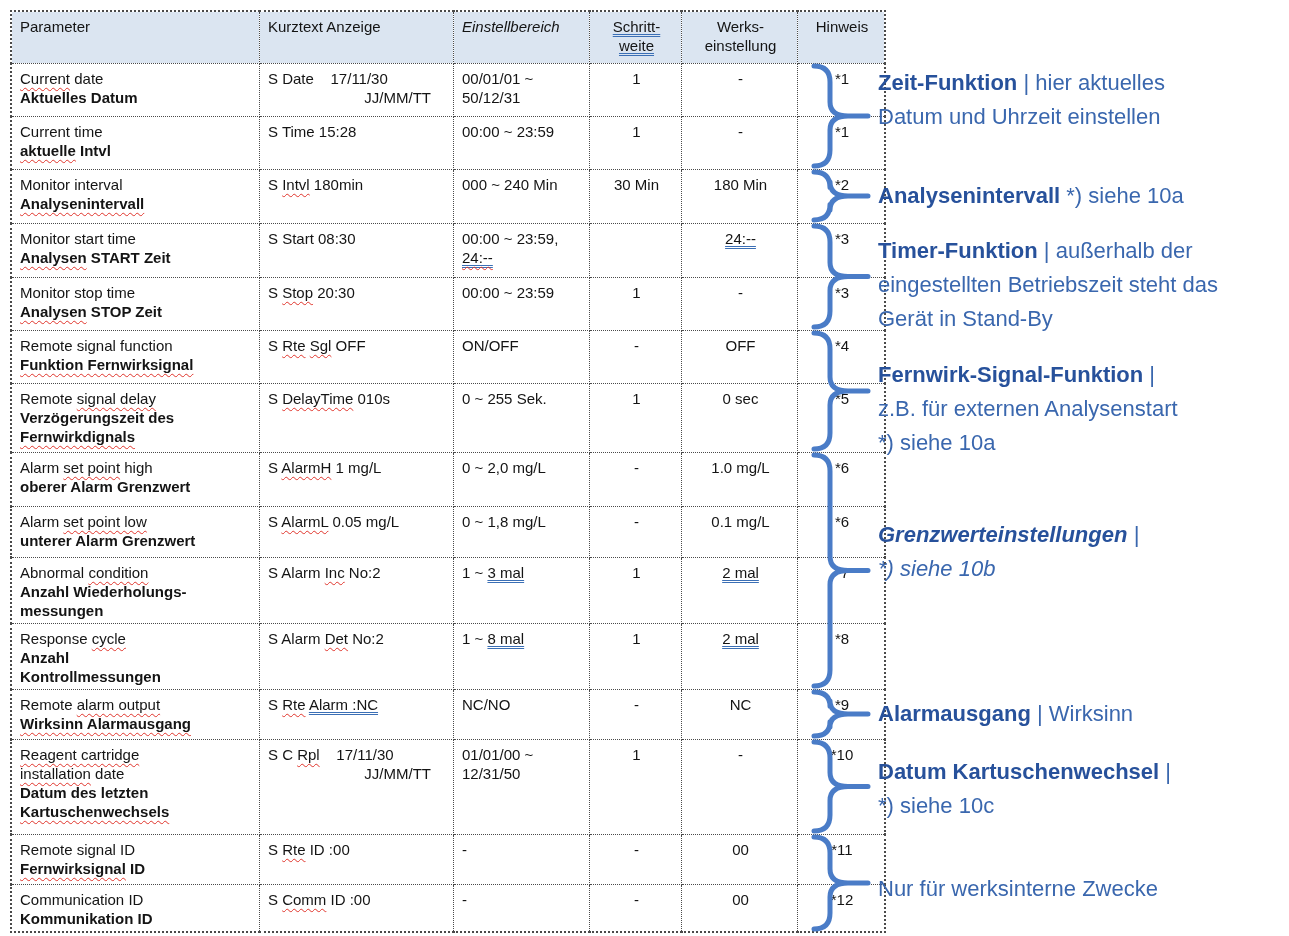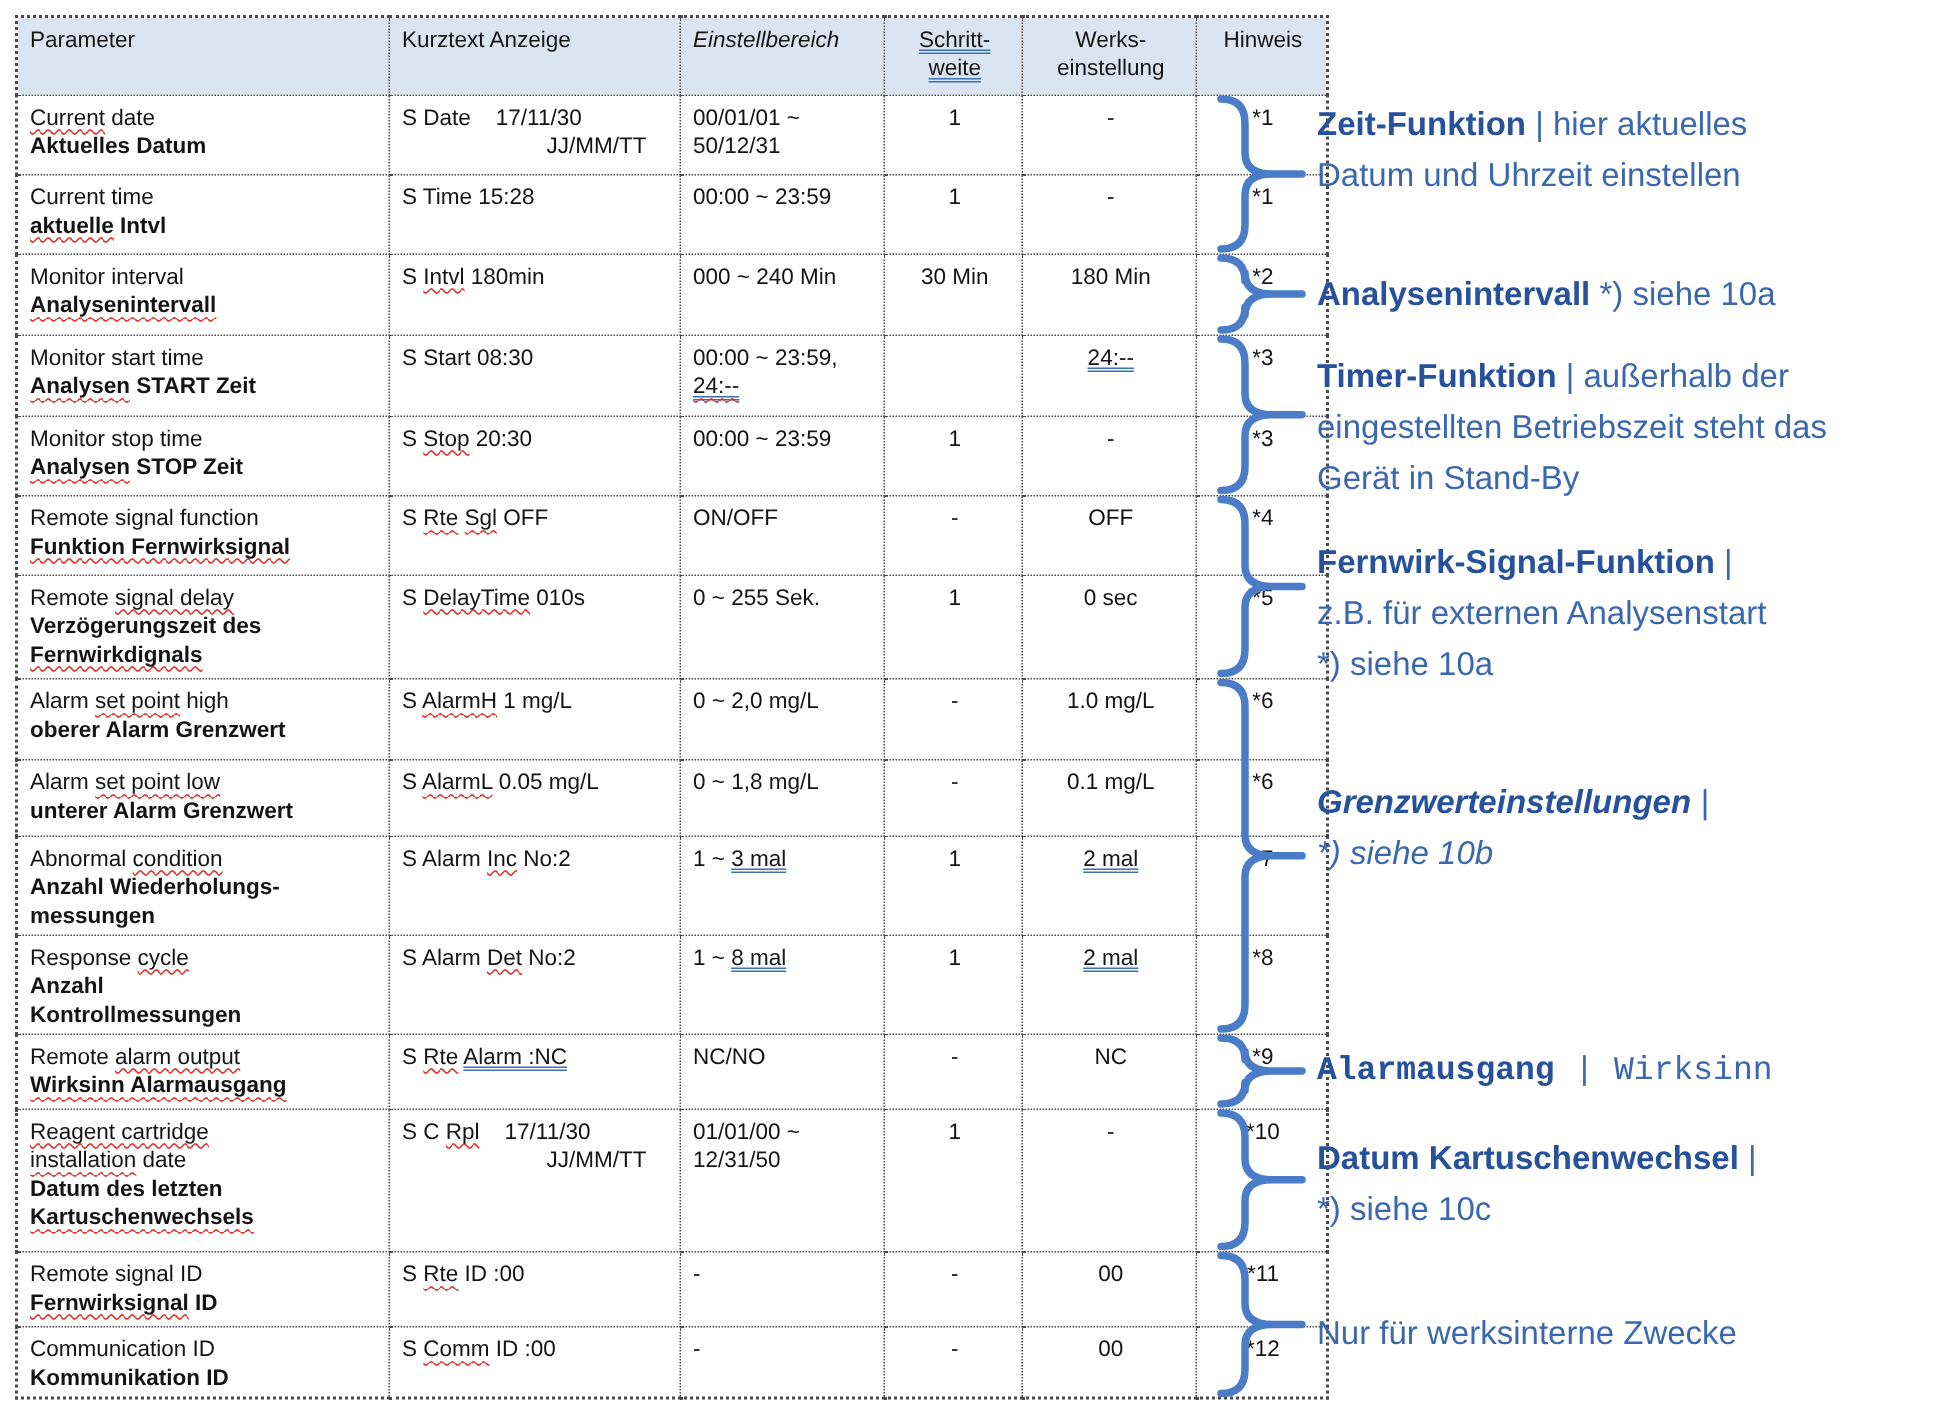--- a/index.html
+++ b/index.html
@@ -413,21 +413,21 @@
       </div>
       <div class="ann" style="top: 358px;">
         <div><span class="ab">Fernwirk-Signal-Funktion</span><span> |</span></div>
         <div><span>z.B. für externen Analysenstart</span></div>
         <div><span>*) siehe 10a</span></div>
       </div>
       <div class="ann" style="top: 517.5px; font-style: italic;">
         <div><span class="ab">Grenzwerteinstellungen</span><span> |</span></div>
         <div><span>*) siehe 10b</span></div>
       </div>
-      <div class="ann" style="top: 697px; font-family: Liberation Mono, monospace;">
+      <div class="ann" style="top: 697px;">
         <div><span class="ab">Alarmausgang</span><span> | Wirksinn</span></div>
       </div>
       <div class="ann" style="top: 754.5px;">
         <div><span class="ab">Datum Kartuschenwechsel</span><span> |</span></div>
         <div><span>*) siehe 10c</span></div>
       </div>
       <div class="ann" style="top: 872px;">
         <div><span>Nur für werksinterne Zwecke</span></div>
       </div>
     </div>

